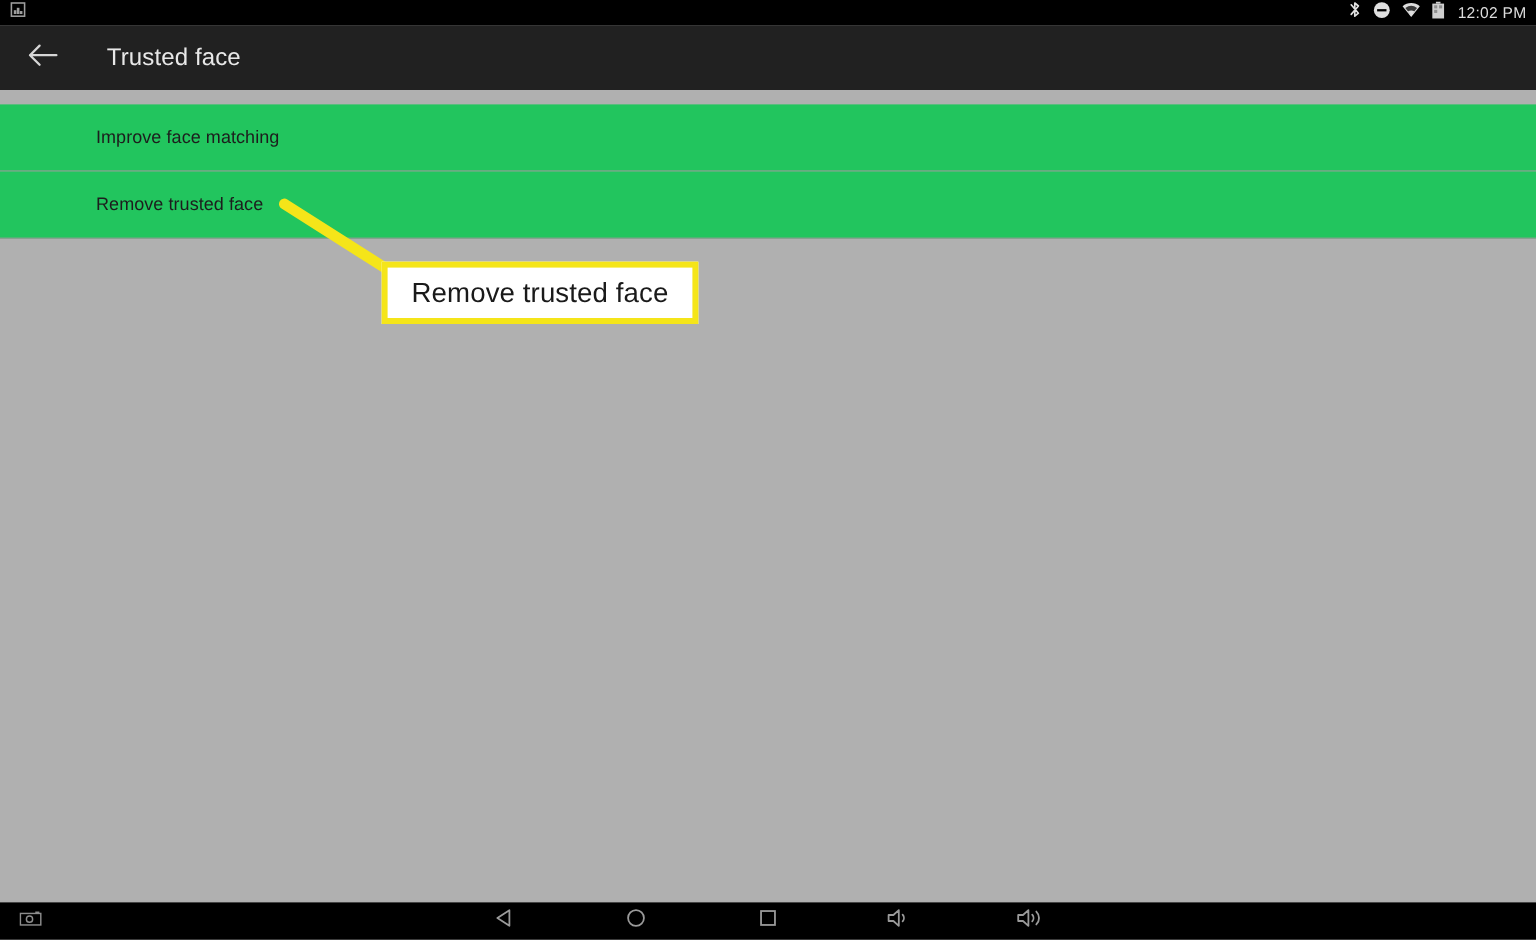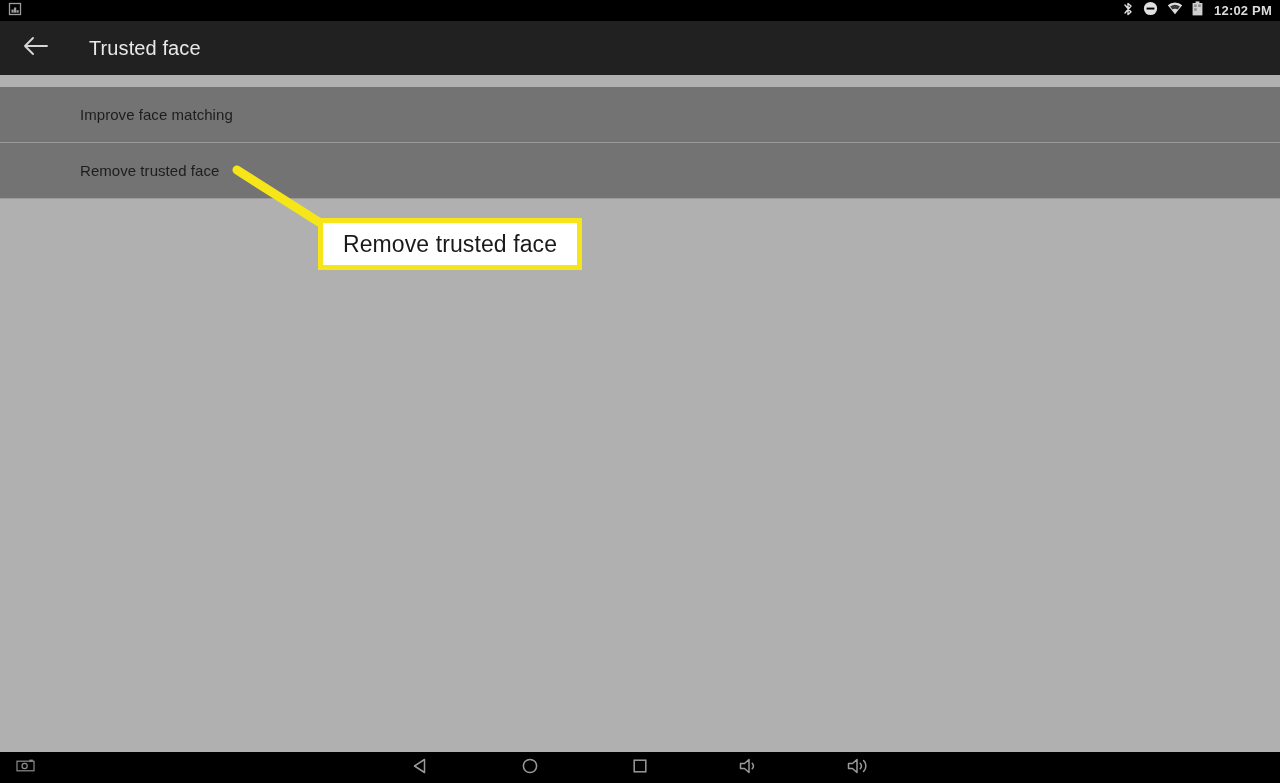--- a/index.html
+++ b/index.html
@@ -22,21 +22,20 @@
     position: absolute;
     top: 0; left: 0;
     width: 1280px;
     height: 21px;
     background: #000000;
     display: flex;
     align-items: center;
     justify-content: space-between;
     padding: 0 8px;
     box-sizing: border-box;
-    font-weight: bold;
   }
   .status-left {
     display: flex;
     align-items: center;
     gap: 6px;
   }
   .status-right {
     display: flex;
     align-items: center;
     gap: 9px;
@@ -79,21 +78,21 @@
   #settings-list {
     position: absolute;
     top: 87px; left: 0;
     width: 1280px;
   }
   .list-row {
     position: relative;
     height: 56px;
     display: flex;
     align-items: center;
-    background: #737373;
+    background: #22c55e;
     border-bottom: 1px solid #9a9a9a;
     box-sizing: border-box;
     cursor: pointer;
   }
   .list-row .row-label {
     margin-left: 80px;
     font-size: 15px;
     color: #1d1d1d;
     letter-spacing: .05px;
   }

